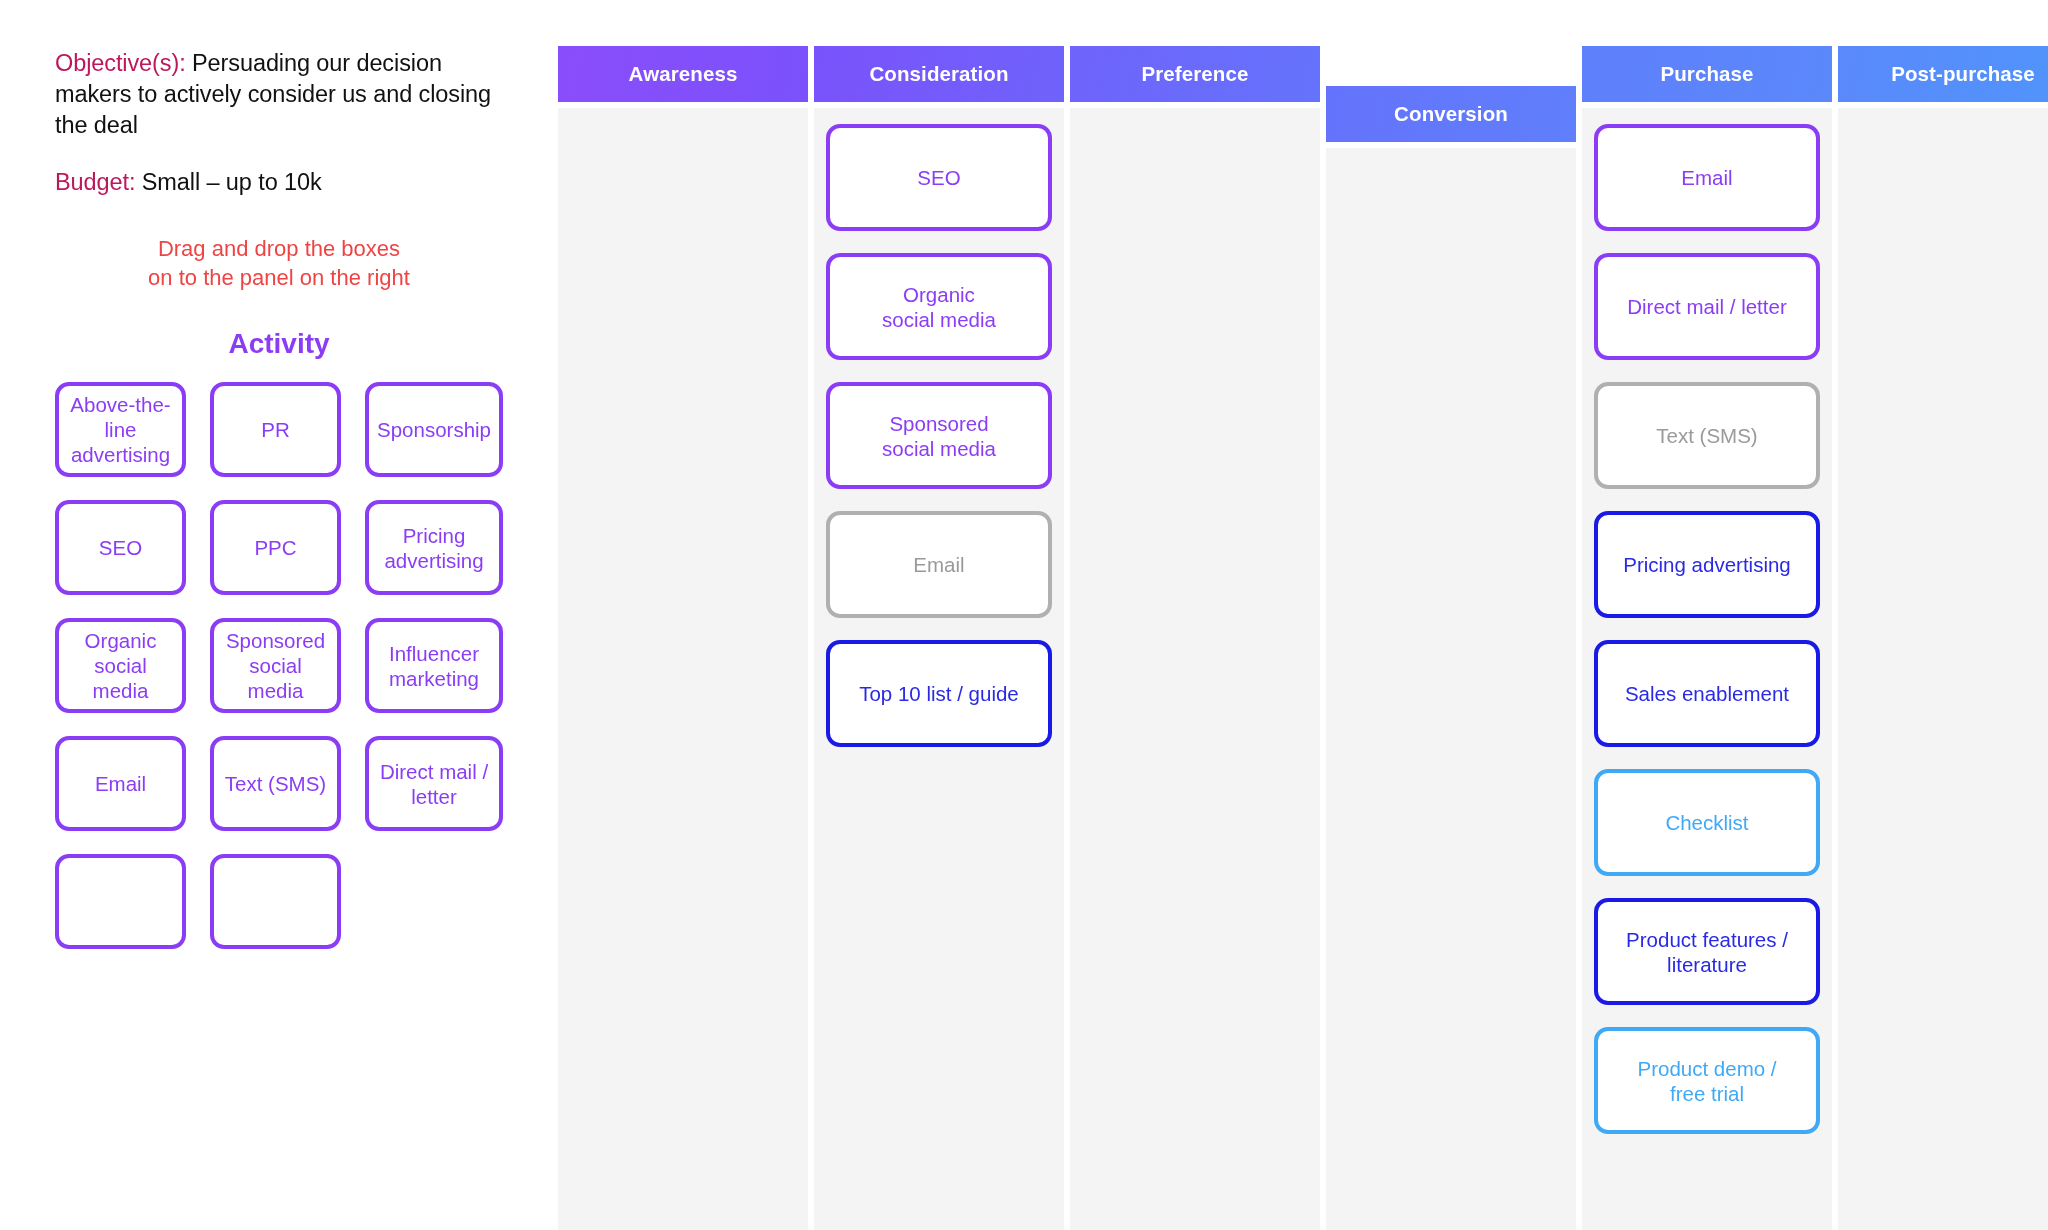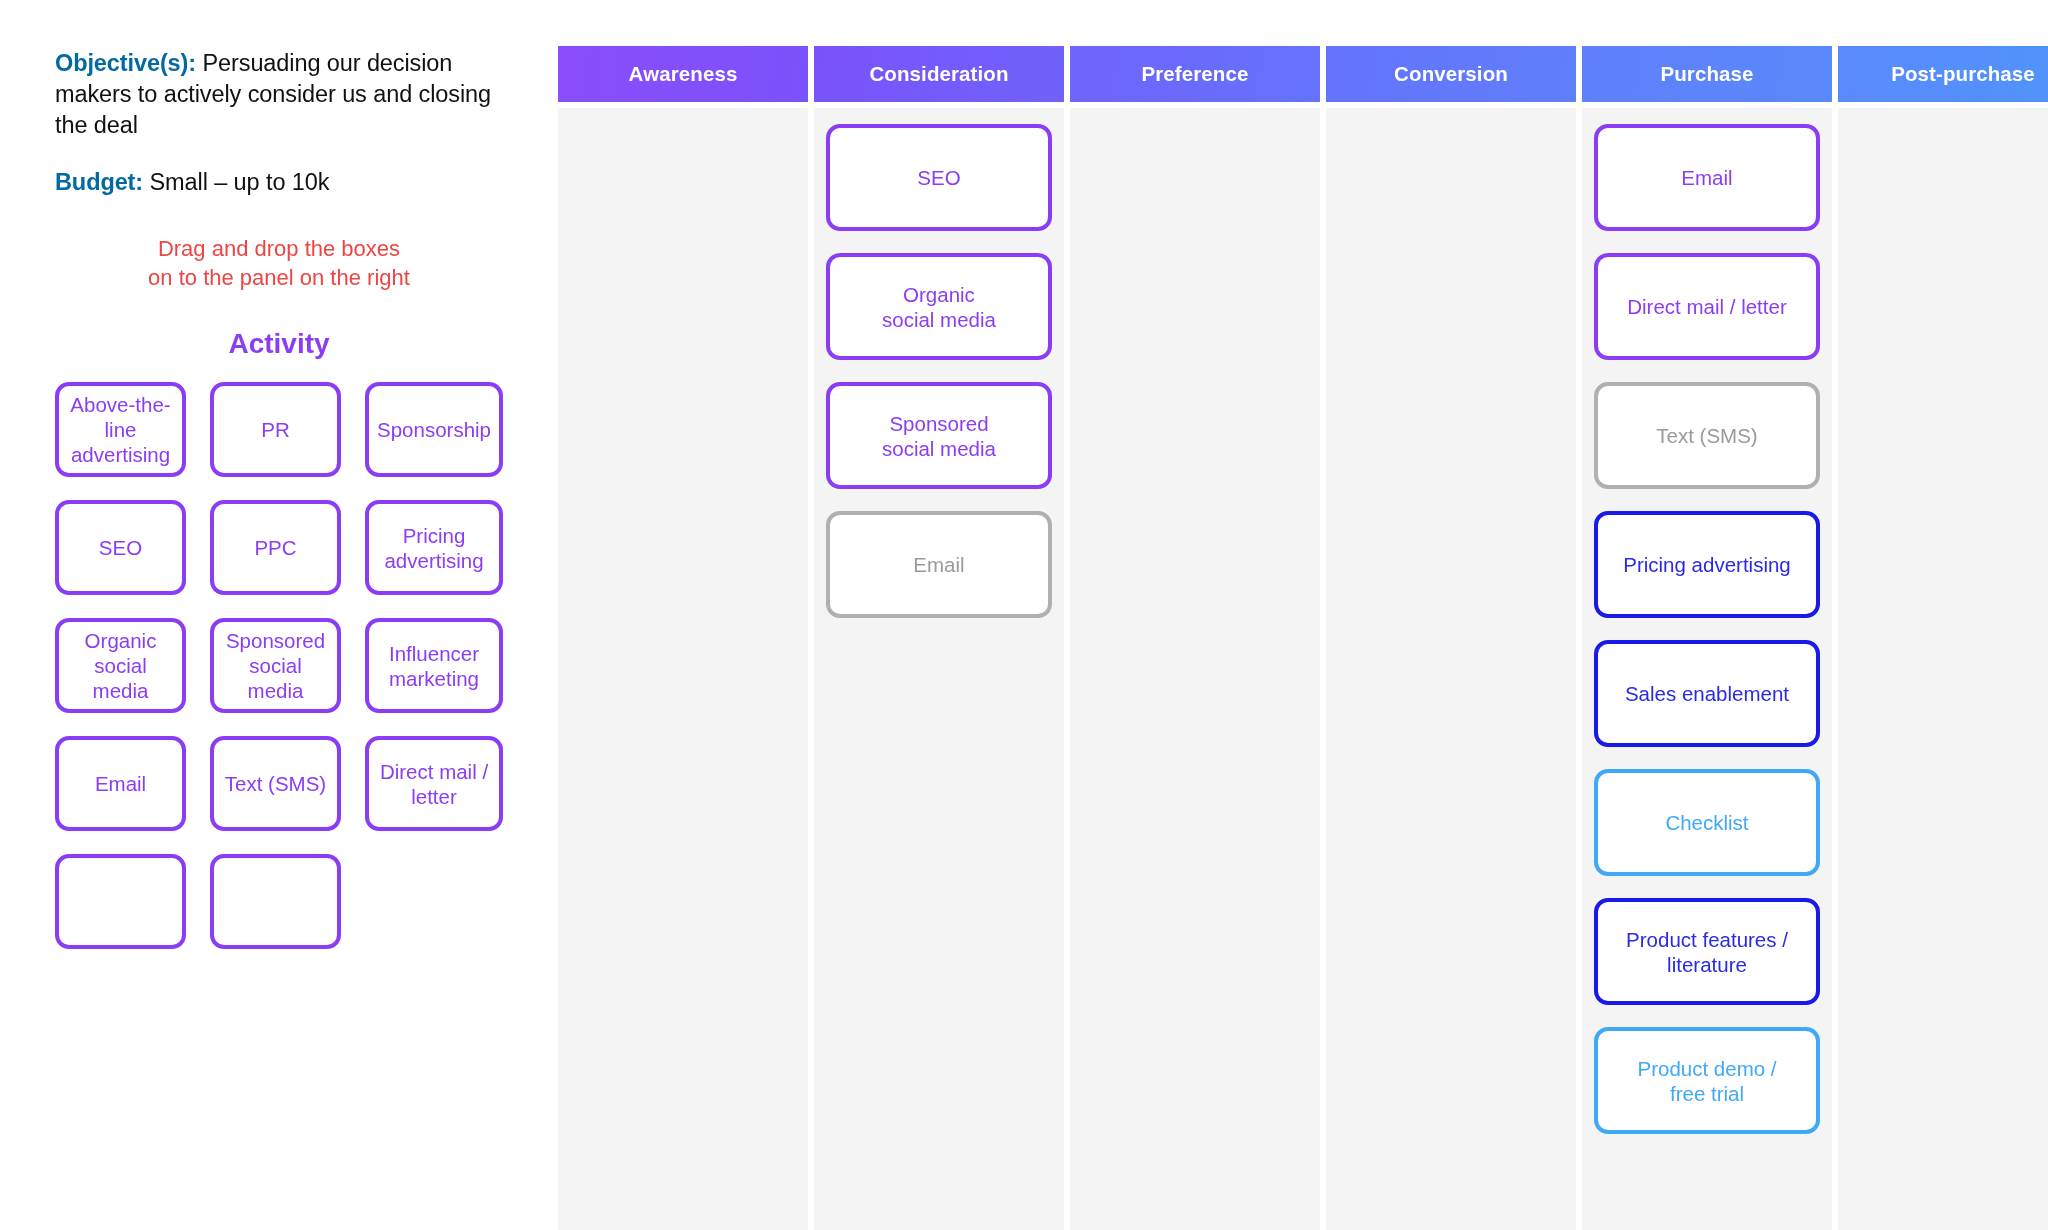--- a/index.html
+++ b/index.html
@@ -31,22 +31,22 @@
   }
 
   .brief-line {
     font-size: 23.5px;
     line-height: 1.32;
     color: #111111;
     margin-bottom: 26px;
     letter-spacing: -0.1px;
   }
   .brief-label {
-    color: #0369a1;
-    font-weight: 700;
+    color: #be185d;
+    font-weight: 400;
   }
   .brief-value { color: #111111; }
 
   .drag-hint {
     margin-top: 36px;
     text-align: center;
     font-size: 22px;
     line-height: 1.32;
     color: #ef4444;
   }
@@ -201,28 +201,29 @@
           <div class="stage-header" style="background: linear-gradient(100deg, rgb(139, 77, 251) 0%, rgb(122, 82, 251) 100%);">Awareness</div>
           <div class="stage-body"></div>
         </div>
         <div class="stage-col">
           <div class="stage-header" style="background: linear-gradient(100deg, rgb(122, 82, 251) 0%, rgb(111, 99, 251) 100%);">Consideration</div>
           <div class="stage-body">
             <div class="drop-card cat-purple" draggable="true">SEO</div>
             <div class="drop-card cat-purple" draggable="true">Organic<br>social media</div>
             <div class="drop-card cat-purple" draggable="true">Sponsored<br>social media</div>
             <div class="drop-card cat-grey" draggable="true">Email</div>
+            <div class="drop-card cat-navy" draggable="true">Top 10 list / guide</div>
           </div>
         </div>
         <div class="stage-col">
           <div class="stage-header" style="background: linear-gradient(100deg, rgb(111, 99, 251) 0%, rgb(101, 115, 251) 100%);">Preference</div>
           <div class="stage-body"></div>
         </div>
         <div class="stage-col">
-          <div class="stage-header" style="background: linear-gradient(100deg, rgb(101, 115, 251) 0%, rgb(95, 127, 251) 100%);">Conversion</div>
+          <div class="stage-header" style="background: linear-gradient(100deg, rgb(101, 115, 251) 0%, rgb(95, 127, 251) 100%); margin-top: 40px;">Conversion</div>
           <div class="stage-body"></div>
         </div>
         <div class="stage-col">
           <div class="stage-header" style="background: linear-gradient(100deg, rgb(95, 127, 251) 0%, rgb(90, 137, 251) 100%);">Purchase</div>
           <div class="stage-body">
             <div class="drop-card cat-purple" draggable="true">Email</div>
             <div class="drop-card cat-purple" draggable="true">Direct mail / letter</div>
             <div class="drop-card cat-grey" draggable="true">Text (SMS)</div>
             <div class="drop-card cat-navy" draggable="true">Pricing advertising</div>
             <div class="drop-card cat-navy" draggable="true">Sales enablement</div>

